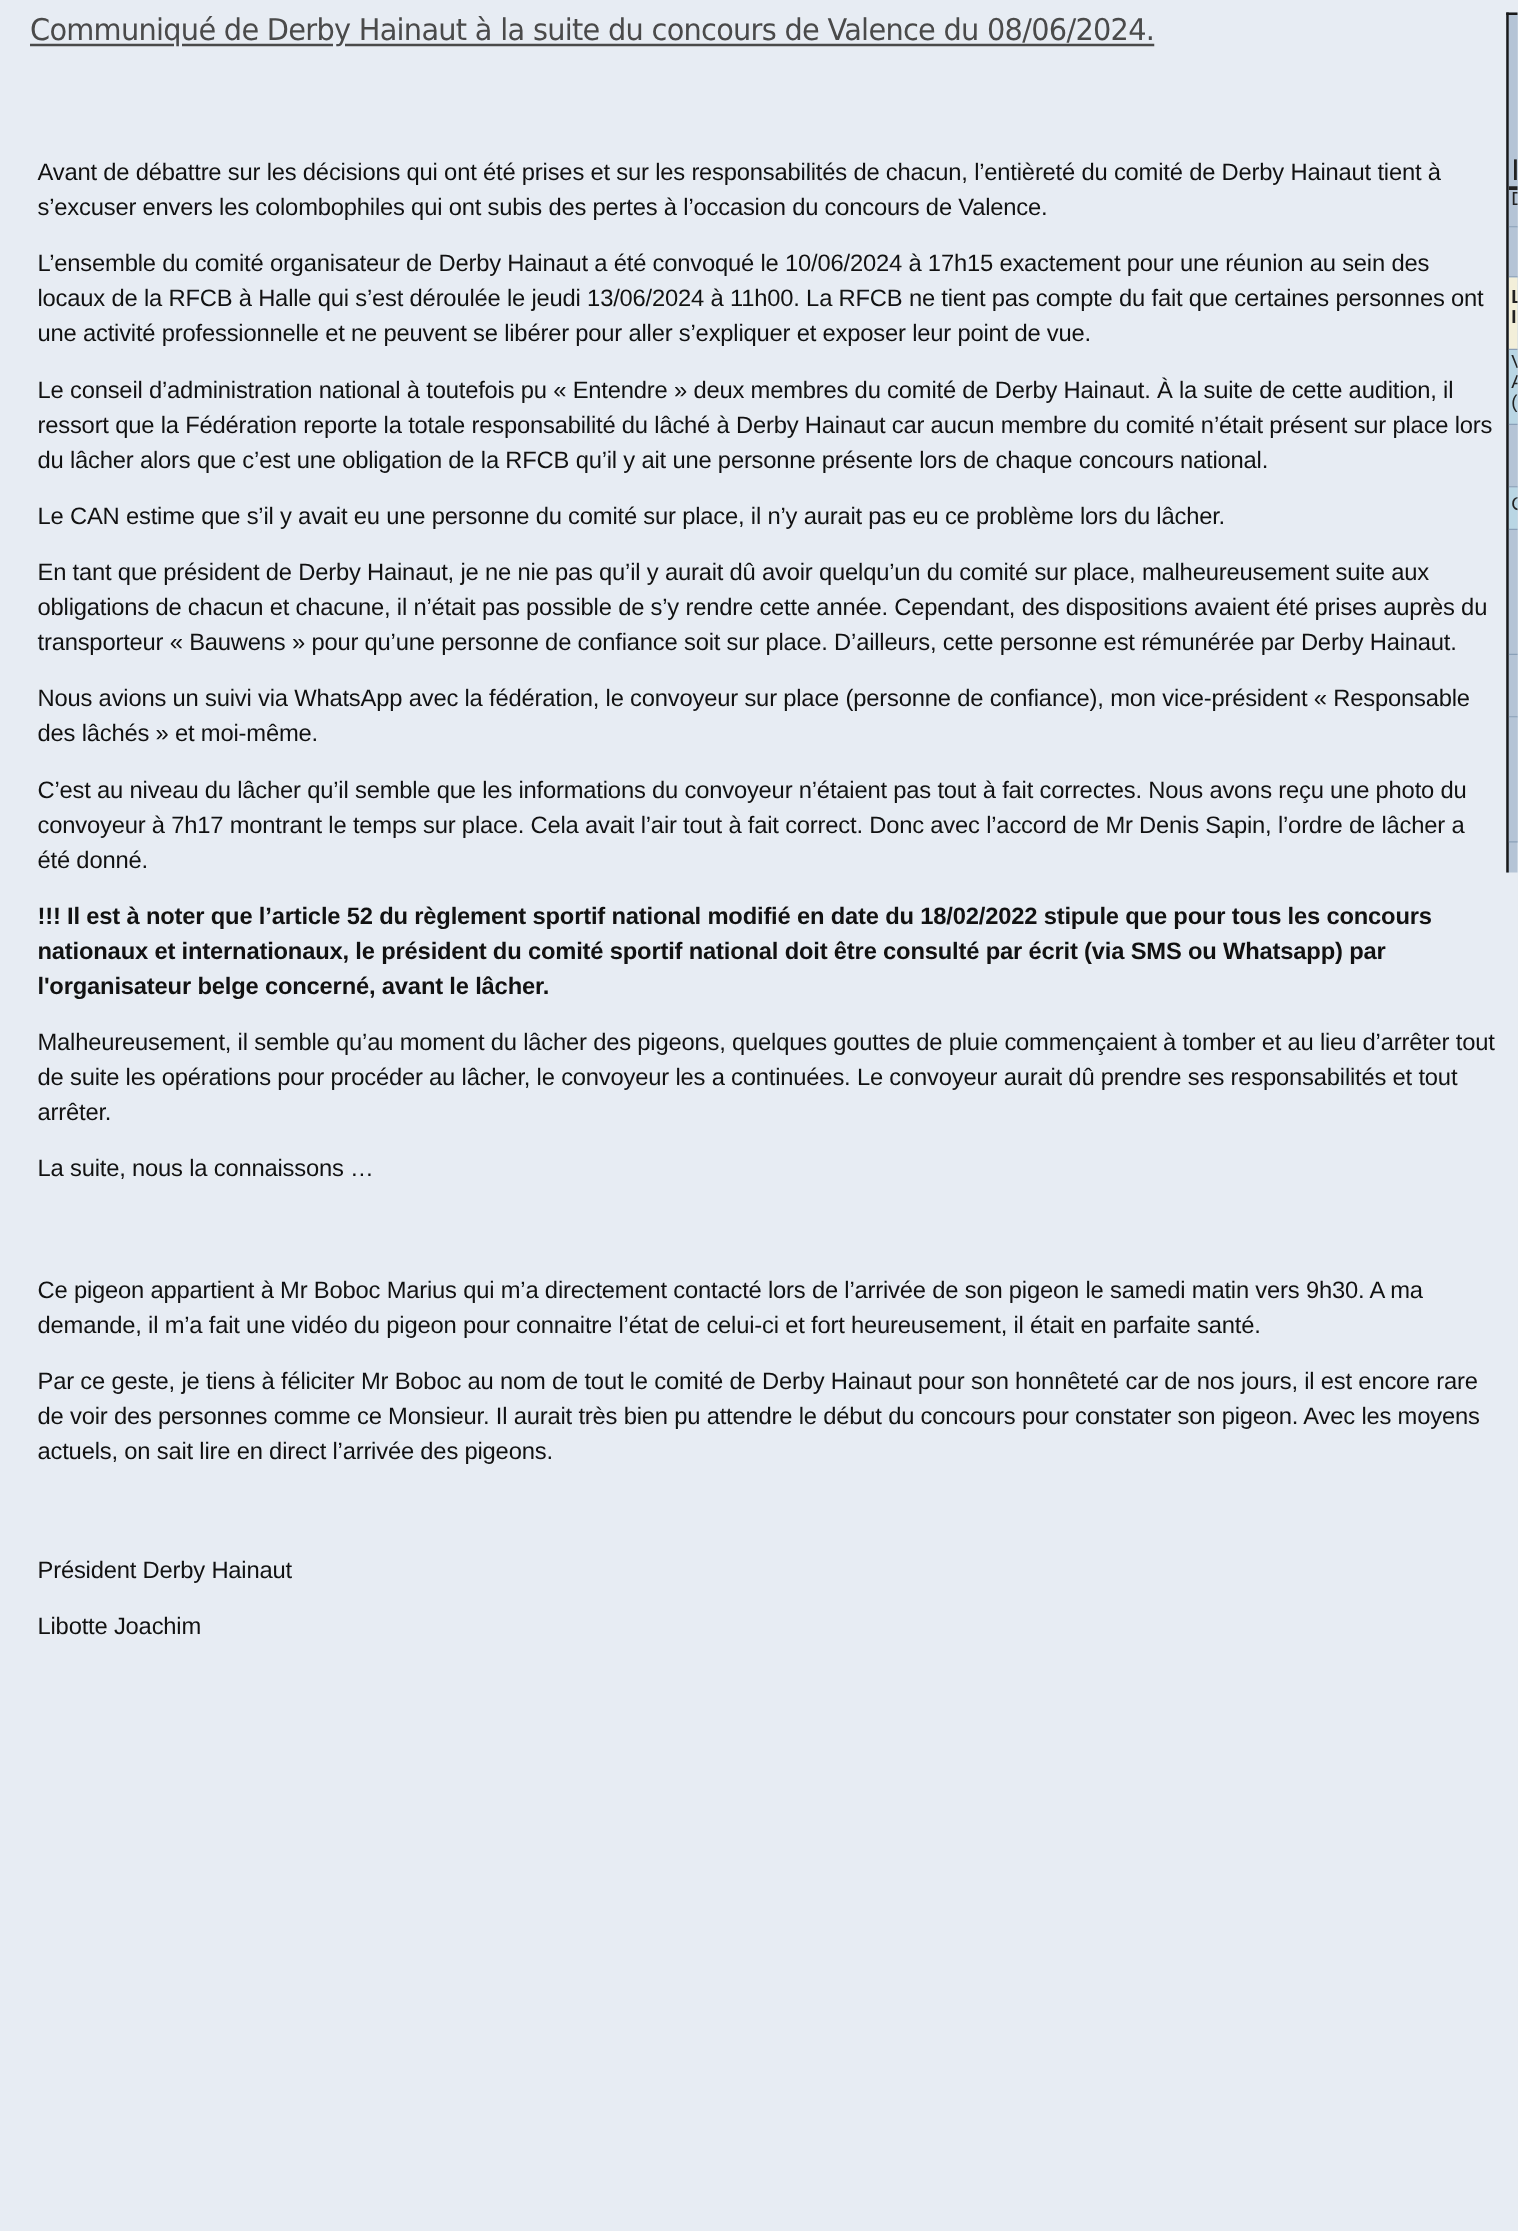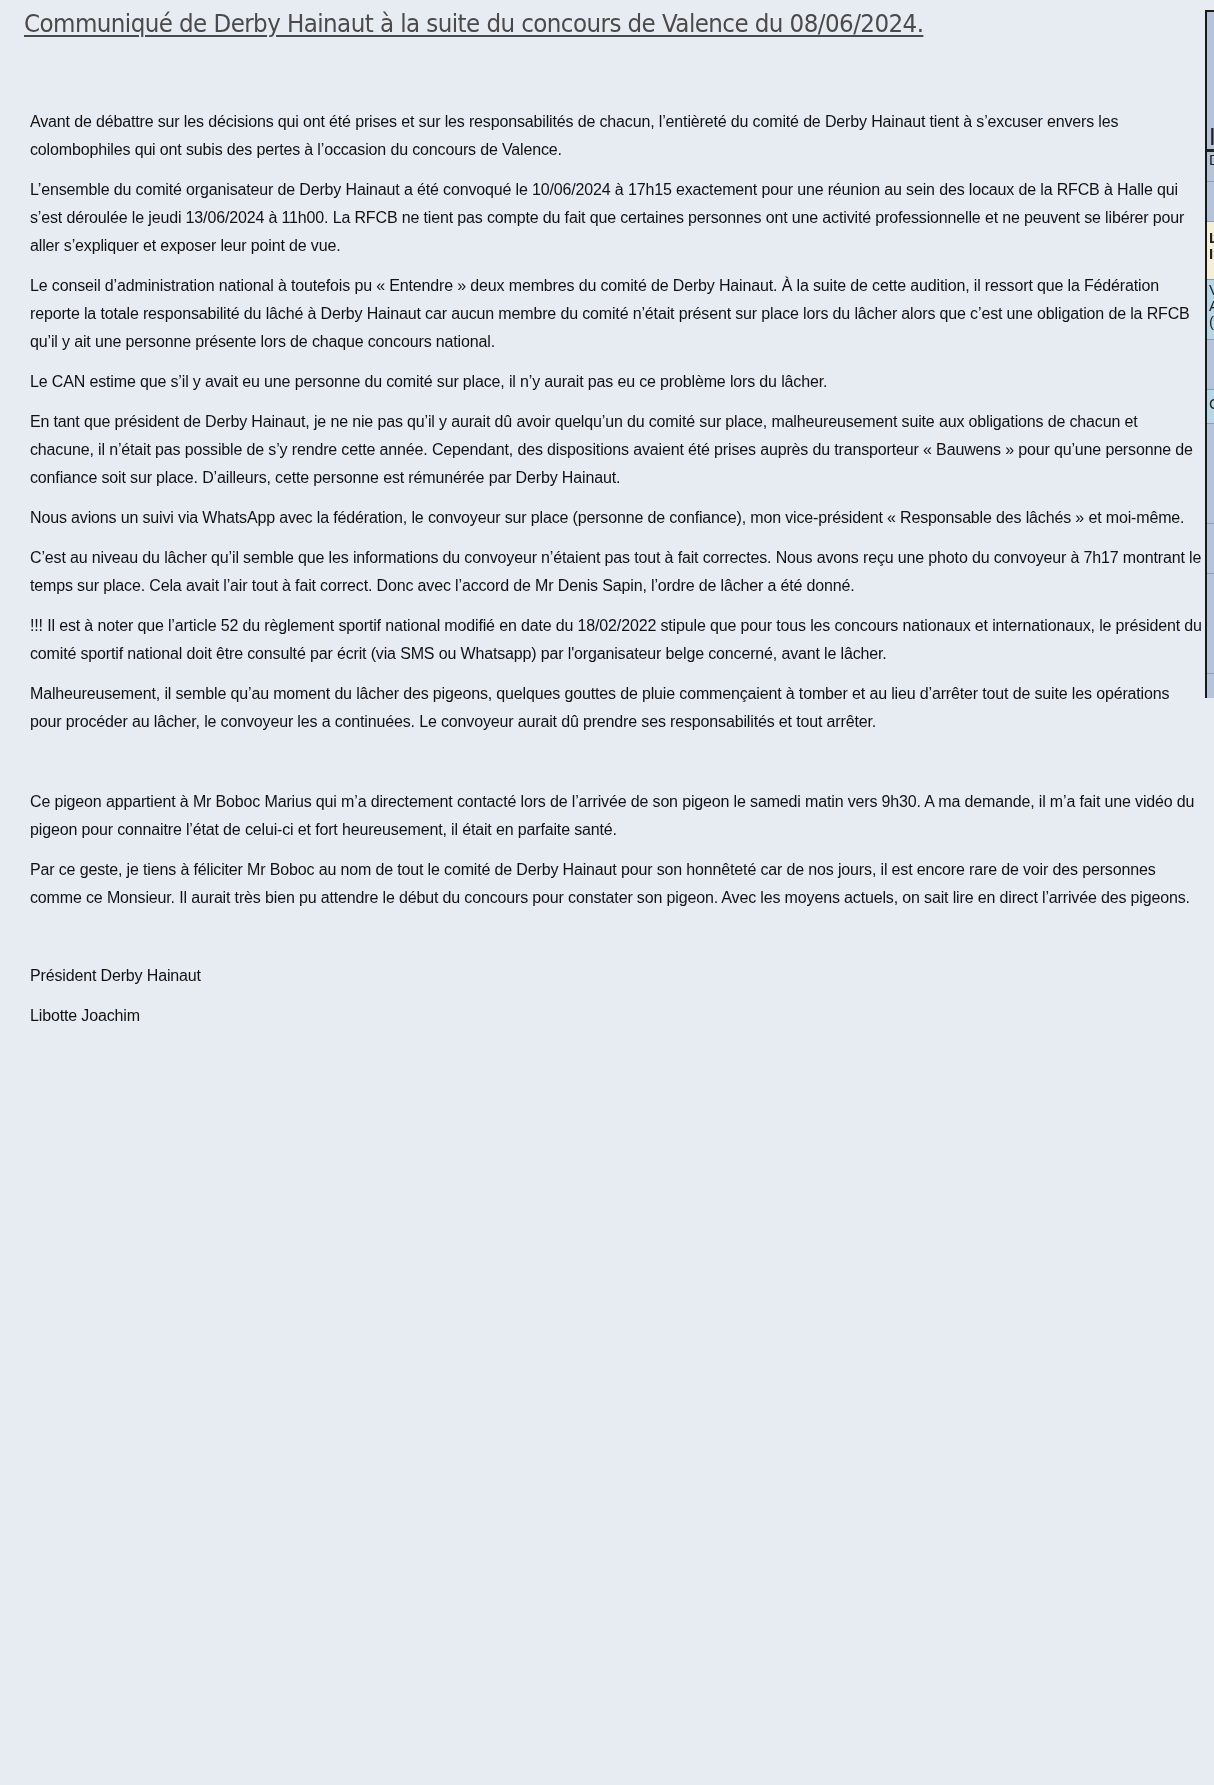--- a/index.html
+++ b/index.html
@@ -31,27 +31,27 @@
     transform-origin: left top;
     white-space: nowrap;
   }
   .content {
     position: absolute;
     left: 30px;
     top: 108px;
     width: 1172px;
   }
   .content p {
-    margin: 0 0 12px 0;
-    font-size: 16px;
+    margin: 17px 0 12px 0;
+    font-size: 19px;
     line-height: 28px;
     letter-spacing: -0.15px;
   }
   .content p.bold {
-    font-weight: normal;
+    font-weight: bold;
   }
   .spacer-lg { height: 40px; }
   .spacer-md { height: 38px; }
 
   
   .side-panel {
     position: absolute;
     left: 1205px;
     top: 10px;
     width: 40px;
@@ -90,20 +90,21 @@
 <div class="content">
   <p>Avant de débattre sur les décisions qui ont été prises et sur les responsabilités de chacun, l’entièreté du comité de Derby Hainaut tient à s’excuser envers les colombophiles qui ont subis des pertes à l’occasion du concours de Valence.</p>
   <p>L’ensemble du comité organisateur de Derby Hainaut a été convoqué le 10/06/2024 à 17h15 exactement pour une réunion au sein des locaux de la RFCB à Halle qui s’est déroulée le jeudi 13/06/2024 à 11h00. La RFCB ne tient pas compte du fait que certaines personnes ont une activité professionnelle et ne peuvent se libérer pour aller s’expliquer et exposer leur point de vue.</p>
   <p>Le conseil d’administration national à toutefois pu « Entendre » deux membres du comité de Derby Hainaut. À la suite de cette audition, il ressort que la Fédération reporte la totale responsabilité du lâché à Derby Hainaut car aucun membre du comité n’était présent sur place lors du lâcher alors que c’est une obligation de la RFCB qu’il y ait une personne présente lors de chaque concours national.</p>
   <p>Le CAN estime que s’il y avait eu une personne du comité sur place, il n’y aurait pas eu ce problème lors du lâcher.</p>
   <p>En tant que président de Derby Hainaut, je ne nie pas qu’il y aurait dû avoir quelqu’un du comité sur place, malheureusement suite aux obligations de chacun et chacune, il n’était pas possible de s’y rendre cette année. Cependant, des dispositions avaient été prises auprès du transporteur « Bauwens » pour qu’une personne de confiance soit sur place. D’ailleurs, cette personne est rémunérée par Derby Hainaut.</p>
   <p>Nous avions un suivi via WhatsApp avec la fédération, le convoyeur sur place (personne de confiance), mon vice-président « Responsable des lâchés » et moi-même.</p>
   <p>C’est au niveau du lâcher qu’il semble que les informations du convoyeur n’étaient pas tout à fait correctes. Nous avons reçu une photo du convoyeur à 7h17 montrant le temps sur place. Cela avait l’air tout à fait correct. Donc avec l’accord de Mr Denis Sapin, l’ordre de lâcher a été donné.</p>
   <p class="bold">!!! Il est à noter que l’article 52 du règlement sportif national modifié en date du 18/02/2022 stipule que pour tous les concours nationaux et internationaux, le président du comité sportif national doit être consulté par écrit (via SMS ou Whatsapp) par l'organisateur belge concerné, avant le lâcher.</p>
   <p>Malheureusement, il semble qu’au moment du lâcher des pigeons, quelques gouttes de pluie commençaient à tomber et au lieu d’arrêter tout de suite les opérations pour procéder au lâcher, le convoyeur les a continuées. Le convoyeur aurait dû prendre ses responsabilités et tout arrêter.</p>
+  <p>La suite, nous la connaissons …</p>
   <div class="spacer-lg"></div>
   <p>Ce pigeon appartient à Mr Boboc Marius qui m’a directement contacté lors de l’arrivée de son pigeon le samedi matin vers 9h30. A ma demande, il m’a fait une vidéo du pigeon pour connaitre l’état de celui-ci et fort heureusement, il était en parfaite santé.</p>
   <p>Par ce geste, je tiens à féliciter Mr Boboc au nom de tout le comité de Derby Hainaut pour son honnêteté car de nos jours, il est encore rare de voir des personnes comme ce Monsieur. Il aurait très bien pu attendre le début du concours pour constater son pigeon. Avec les moyens actuels, on sait lire en direct l’arrivée des pigeons.</p>
   <div class="spacer-md"></div>
   <p>Président Derby Hainaut</p>
   <p>Libotte Joachim</p>
 </div>
 
 <div class="side-panel">
   <div class="side-row head">

